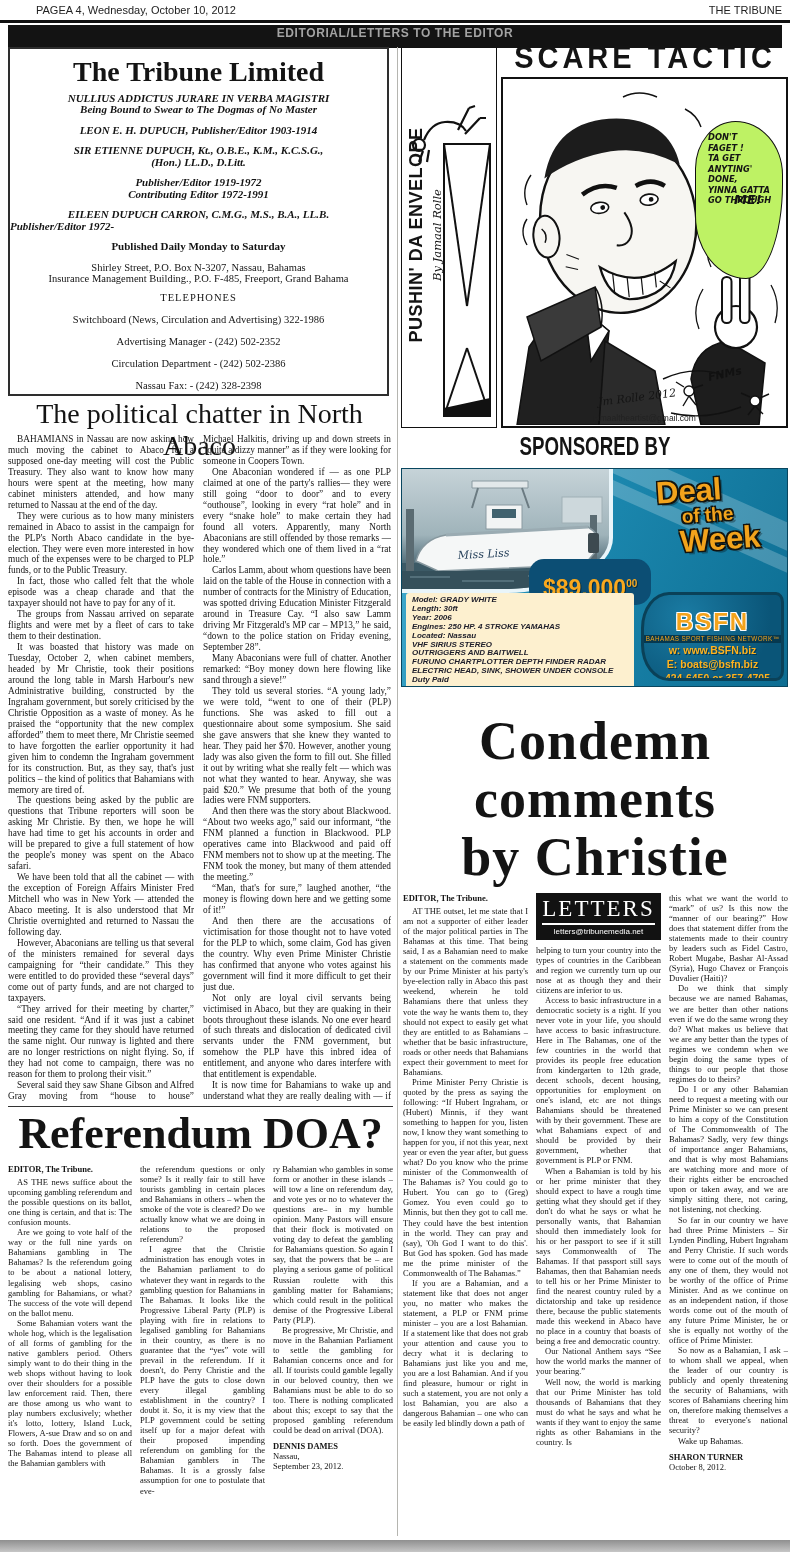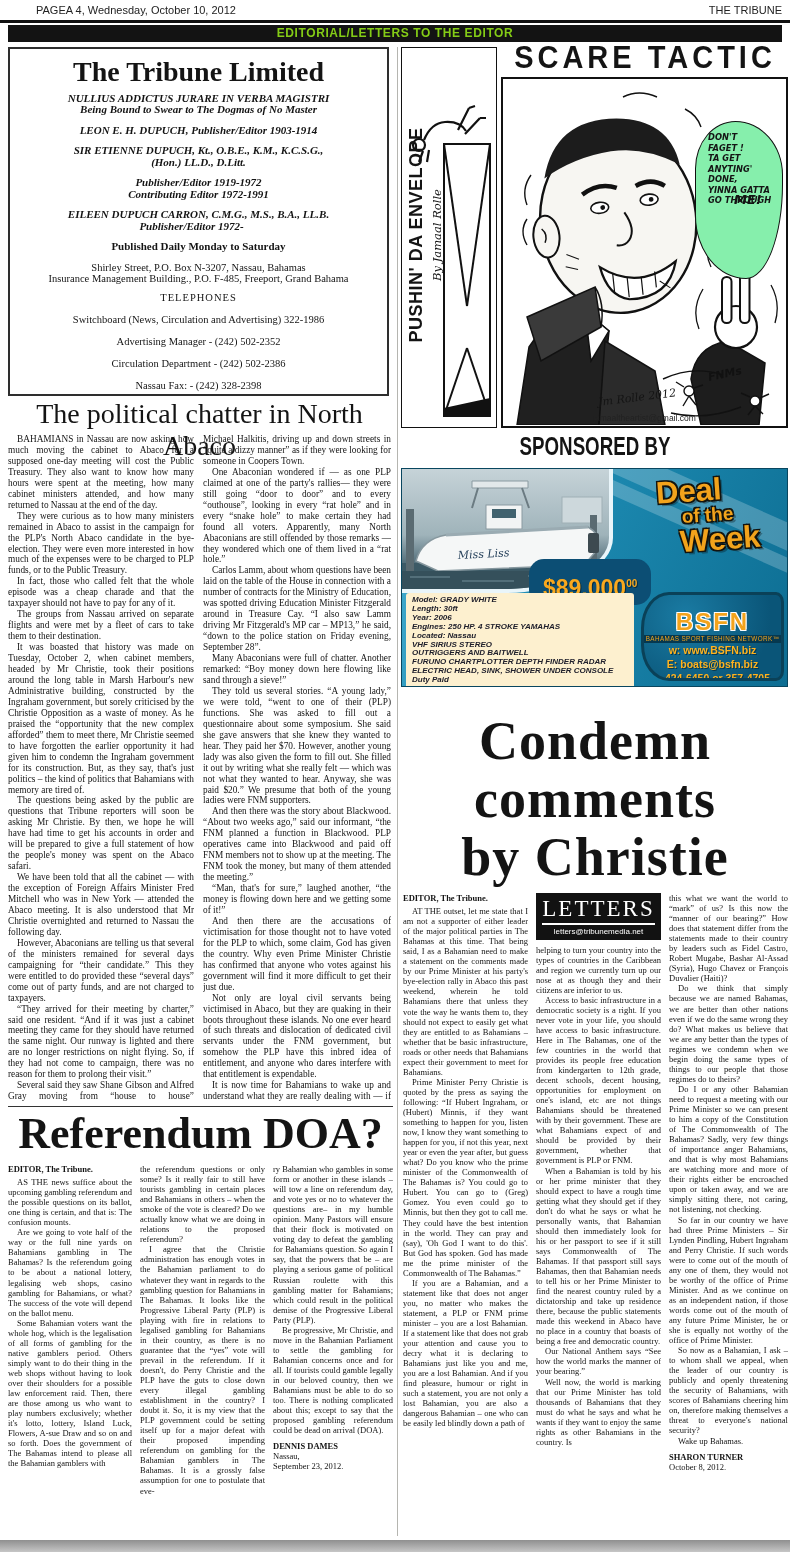--- a/index.html
+++ b/index.html
@@ -3,32 +3,32 @@
 <meta charset="utf-8">
 <style>
   html,body{margin:0;padding:0;background:#e8e8e4;}
   .page{position:relative;width:790px;height:1552px;background:#ffffff;margin:0 auto;
         font-family:"Liberation Serif",serif;color:#141414;overflow:hidden;}
 
   
   .page-head{position:absolute;top:4px;left:8px;right:8px;display:flex;justify-content:space-between;
              font-family:"Liberation Sans",sans-serif;font-size:11px;color:#222;padding-left:28px;}
   .head-rule{position:absolute;top:20px;left:0;width:790px;height:2.5px;background:#111;}
-  .section-banner{position:absolute;top:25px;left:8px;right:8px;height:17px;background:#131313;color:#84cc16;
+  .section-banner{position:absolute;top:25px;left:8px;right:8px;height:23px;background:#131313;color:#a3a3a3;
                   font-family:"Liberation Sans",sans-serif;font-weight:bold;font-size:12px;line-height:17px;
                   text-align:center;letter-spacing:.6px;}
 
   
   .masthead{position:absolute;top:47px;left:8px;width:381px;height:349px;border:2.5px solid #2e2e2e;
             box-sizing:border-box;text-align:center;overflow:hidden;padding-top:2px;}
   .mh-title{font-size:28px;font-weight:bold;margin-top:4px;line-height:34px;}
   .mh{font-size:11px;line-height:11.5px;font-weight:bold;}
   .it{font-style:italic;}
   .mt3{margin-top:3.5px}.mt7{margin-top:7px}.mt9{margin-top:9px}
-  .mh-right{text-align:center;padding-right:14px;}
+  .mh-right{text-align:left;padding-right:14px;}
   .mh-plain{font-size:10.5px;line-height:11.5px;font-weight:normal;}
   .mh-caps{letter-spacing:1px;}
 
   
   .col{position:absolute;overflow:hidden;text-align:justify;}
   .col p{margin:0;text-indent:9px;}
   .cont p:first-child{text-indent:0;}
   .medcol{font-size:9.3px;line-height:10.95px;}
   .smallcol{font-size:8.5px;line-height:10.05px;}
   .editor-line{font-weight:bold;text-indent:0 !important;margin-bottom:3px !important;}
@@ -62,21 +62,21 @@
   .strip-by{position:absolute;top:0;left:0;width:374px;height:16px;line-height:16px;
             transform-origin:0 0;transform:rotate(-90deg) translate(-374px,27px);
             text-align:center;font-family:"DejaVu Serif",serif;font-style:italic;font-size:11.5px;white-space:nowrap;}
 
   
   .cartoon-title{position:absolute;top:42px;left:501px;width:288px;text-align:center;
                  font-family:"Liberation Sans",sans-serif;font-weight:bold;font-size:29px;letter-spacing:4px;
                  transform:scaleY(1.05);white-space:nowrap;}
   .cartoon-box{position:absolute;top:77px;left:501px;width:287px;height:351px;border:2.5px solid #111;
                box-sizing:border-box;background:#fff;overflow:hidden;}
-  .bubble{position:absolute;top:42px;right:3px;width:88px;height:158px;background:#86efac;border:1.6px solid #111;
+  .bubble{position:absolute;top:42px;right:3px;width:88px;height:158px;background:#bef264;border:1.6px solid #111;
           border-radius:46% 54% 42% 58% / 30% 34% 60% 40%;padding:10px 4px 0 12px;box-sizing:border-box;
           font-family:"DejaVu Sans",sans-serif;font-style:italic;font-weight:bold;font-size:8.3px;line-height:10.5px;}
   .bubble span{display:block;}
   .bubble .big{font-size:13px;margin-left:26px;margin-top:-11px;}
   .cartoon-sign{position:absolute;bottom:22px;left:95px;font-style:italic;font-size:11px;
                 font-family:"DejaVu Serif",serif;transform:rotate(-7deg);}
   .cartoon-email{position:absolute;bottom:3px;left:0;width:100%;text-align:center;
                  font-family:"Liberation Sans",sans-serif;font-size:8.5px;color:#222;}
 
   .sponsored{position:absolute;top:431px;left:400px;width:390px;text-align:center;

